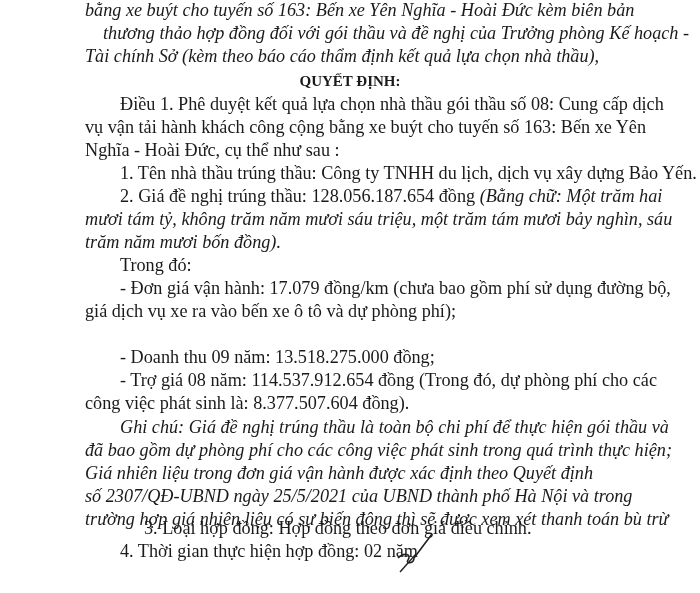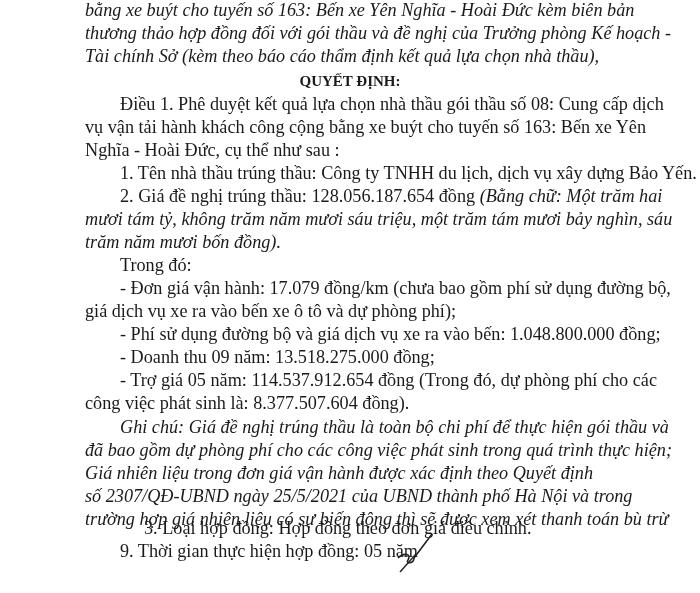--- a/index.html
+++ b/index.html
@@ -19,21 +19,21 @@
   .b { font-weight:normal; }
   .title { font-weight:bold; font-size:15px; }
   .signmark { position:absolute; left:392px; top:528px; width:50px; height:46px; }
 </style>
 </head>
 <body>
 
 <div class="page">
 
   <div class="line it" style="left:85px;top:-1px;">bằng xe buýt cho tuyến số 163: Bến xe Yên Nghĩa - Hoài Đức kèm biên bản</div>
-  <div class="line it" style="left:85px;top:22px;">thương thảo hợp đồng đối với gói thầu và đề nghị của Trưởng phòng Kế hoạch -</div>
+  <div class="line it" style="left:103px;top:22px;">thương thảo hợp đồng đối với gói thầu và đề nghị của Trưởng phòng Kế hoạch -</div>
   <div class="line it" style="left:85px;top:45px;">Tài chính Sở (kèm theo báo cáo thẩm định kết quả lựa chọn nhà thầu),</div>
 
   <div class="line title" style="left:0;width:700px;text-align:center;top:70px;">QUYẾT ĐỊNH:</div>
 
   <div class="line" style="left:120px;top:93px;">
     <span class="b">Điều 1.</span>
     <span>Phê duyệt kết quả lựa chọn nhà thầu gói thầu số 08: Cung cấp dịch</span>
   </div>
   <div class="line" style="left:85px;top:116px;">vụ vận tải hành khách công cộng bằng xe buýt cho tuyến số 163: Bến xe Yên</div>
   <div class="line" style="left:85px;top:139px;">Nghĩa - Hoài Đức, cụ thể như sau :</div>
@@ -44,32 +44,31 @@
     <span>2. Giá đề nghị trúng thầu: 128.056.187.654 đồng</span>
     <span class="it">(Bằng chữ: Một trăm hai</span>
   </div>
   <div class="line it" style="left:85px;top:208px;">mươi tám tỷ, không trăm năm mươi sáu triệu, một trăm tám mươi bảy nghìn, sáu</div>
   <div class="line it" style="left:85px;top:231px;">trăm năm mươi bốn đồng).</div>
 
   <div class="line" style="left:120px;top:254px;">Trong đó:</div>
 
   <div class="line" style="left:120px;top:277px;">- Đơn giá vận hành: 17.079 đồng/km (chưa bao gồm phí sử dụng đường bộ,</div>
   <div class="line" style="left:85px;top:300px;">giá dịch vụ xe ra vào bến xe ô tô và dự phòng phí);</div>
-  <div class="line" style="left:120px;top:323px;">- Phí sử dụng đường bộ và giá dịch vụ xe ra vào bến: 1.048.800.000 đồng;</div>
   <div class="line" style="left:120px;top:346px;">- Doanh thu 09 năm: 13.518.275.000 đồng;</div>
-  <div class="line" style="left:120px;top:369px;">- Trợ giá 05 năm: 114.537.912.654 đồng (Trong đó, dự phòng phí cho các</div>
+  <div class="line" style="left:120px;top:369px;">- Trợ giá 08 năm: 114.537.912.654 đồng (Trong đó, dự phòng phí cho các</div>
   <div class="line" style="left:85px;top:392px;">công việc phát sinh là: 8.377.507.604 đồng).</div>
 
   <div class="line it" style="left:120px;top:416px;">Ghi chú: Giá đề nghị trúng thầu là toàn bộ chi phí để thực hiện gói thầu và</div>
   <div class="line it" style="left:85px;top:439px;">đã bao gồm dự phòng phí cho các công việc phát sinh trong quá trình thực hiện;</div>
   <div class="line it" style="left:85px;top:462px;">Giá nhiên liệu trong đơn giá vận hành được xác định theo Quyết định</div>
   <div class="line it" style="left:85px;top:485px;">số 2307/QĐ-UBND ngày 25/5/2021 của UBND thành phố Hà Nội và trong</div>
   <div class="line it" style="left:85px;top:508px;">trường hợp giá nhiên liệu có sự biến động thì sẽ được xem xét thanh toán bù trừ</div>
 
 
   <div class="line" style="left:120px;top:517px;margin-left:24px;">3. Loại hợp đồng: Hợp đồng theo đơn giá điều chỉnh.</div>
-  <div class="line" style="left:120px;top:540px;">9. Thời gian thực hiện hợp đồng: 05 năm</div>
+  <div class="line" style="left:120px;top:540px;">4. Thời gian thực hiện hợp đồng: 02 năm</div>
 
   <svg class="signmark" viewBox="0 0 50 46">
     <path d="M6 30 C12 24, 20 26, 16 32 C13 36, 22 36, 22 30 L40 6" stroke="#222" stroke-width="1.6" fill="none"></path>
     <path d="M24 26 L8 44" stroke="#222" stroke-width="1.4" fill="none"></path>
   </svg>
 </div>
 
 </body></html>

